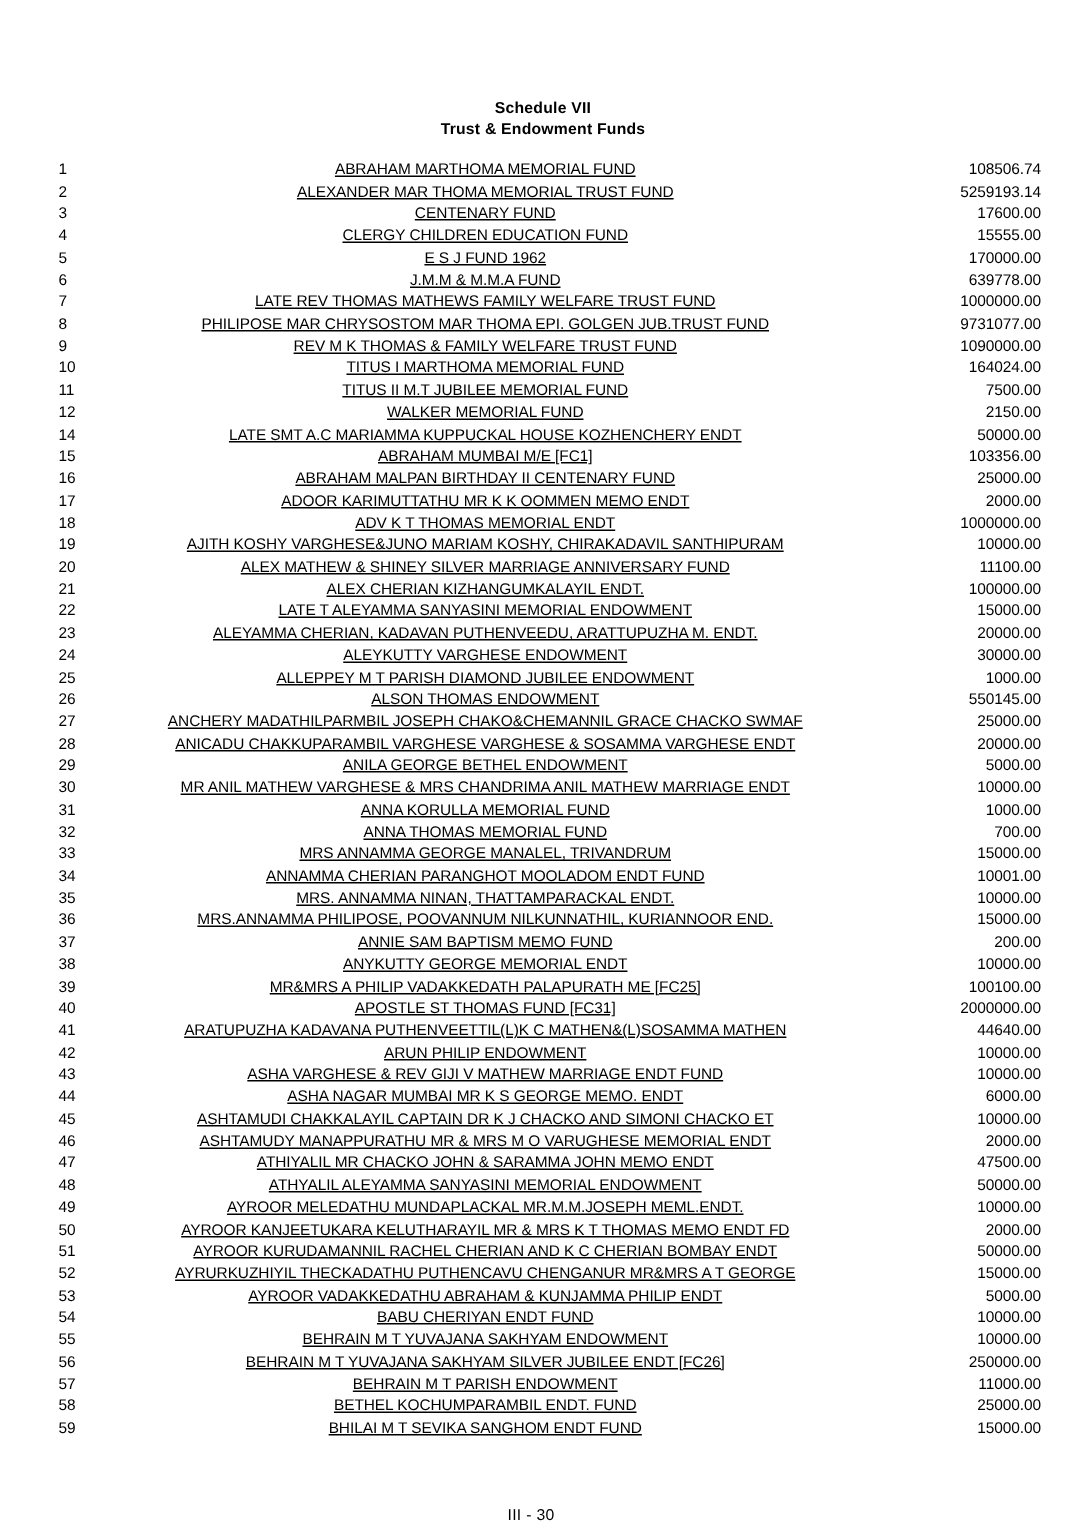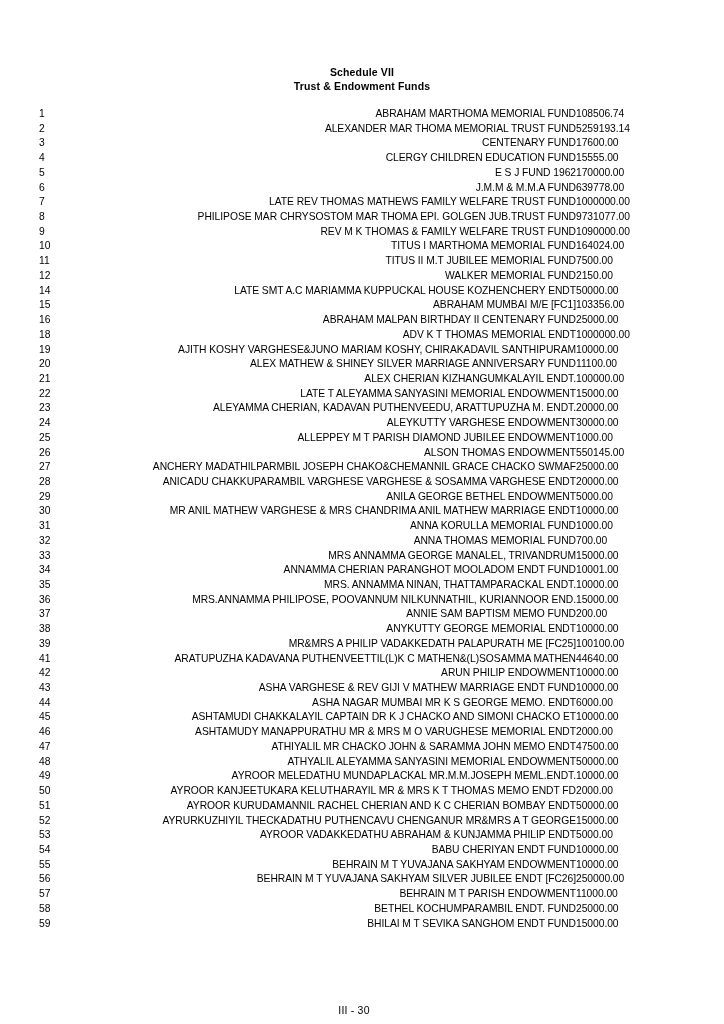--- a/index.html
+++ b/index.html
@@ -53,25 +53,27 @@
     white-space: nowrap;
     line-height: 14.72px;
     letter-spacing: -0.05px;
   }
   td.col-no {
     width: 32px;
     text-align: left;
   }
   td.col-name {
     width: 505px;
-    text-align: right;
+    text-align: center;
     overflow: hidden;
+    text-decoration: underline;
   }
   td.col-amt {
     width: 118px;
+    text-align: right;
     padding-right: 1px;
   }
   .footer {
     position: absolute;
     left: 0;
     right: 16px;
     top: 938px;
     text-align: center;
     font-size: 10.5px;
     letter-spacing: 0.2px;
@@ -159,20 +161,25 @@
             <td class="col-no">15</td>
             <td class="col-name">ABRAHAM MUMBAI M/E [FC1]</td>
             <td class="col-amt">103356.00</td>
           </tr>
           <tr>
             <td class="col-no">16</td>
             <td class="col-name">ABRAHAM MALPAN BIRTHDAY II CENTENARY FUND</td>
             <td class="col-amt">25000.00</td>
           </tr>
           <tr>
+            <td class="col-no">17</td>
+            <td class="col-name">ADOOR KARIMUTTATHU MR K K OOMMEN MEMO ENDT</td>
+            <td class="col-amt">2000.00</td>
+          </tr>
+          <tr>
             <td class="col-no">18</td>
             <td class="col-name">ADV K T THOMAS MEMORIAL ENDT</td>
             <td class="col-amt">1000000.00</td>
           </tr>
           <tr>
             <td class="col-no">19</td>
             <td class="col-name">AJITH KOSHY VARGHESE&amp;JUNO MARIAM KOSHY, CHIRAKADAVIL SANTHIPURAM</td>
             <td class="col-amt">10000.00</td>
           </tr>
           <tr>
@@ -269,20 +276,25 @@
             <td class="col-no">38</td>
             <td class="col-name">ANYKUTTY GEORGE MEMORIAL ENDT</td>
             <td class="col-amt">10000.00</td>
           </tr>
           <tr>
             <td class="col-no">39</td>
             <td class="col-name">MR&amp;MRS A PHILIP VADAKKEDATH PALAPURATH ME [FC25]</td>
             <td class="col-amt">100100.00</td>
           </tr>
           <tr>
+            <td class="col-no">40</td>
+            <td class="col-name">APOSTLE ST THOMAS FUND [FC31]</td>
+            <td class="col-amt">2000000.00</td>
+          </tr>
+          <tr>
             <td class="col-no">41</td>
             <td class="col-name">ARATUPUZHA KADAVANA PUTHENVEETTIL(L)K C MATHEN&amp;(L)SOSAMMA MATHEN</td>
             <td class="col-amt">44640.00</td>
           </tr>
           <tr>
             <td class="col-no">42</td>
             <td class="col-name">ARUN PHILIP ENDOWMENT</td>
             <td class="col-amt">10000.00</td>
           </tr>
           <tr>

